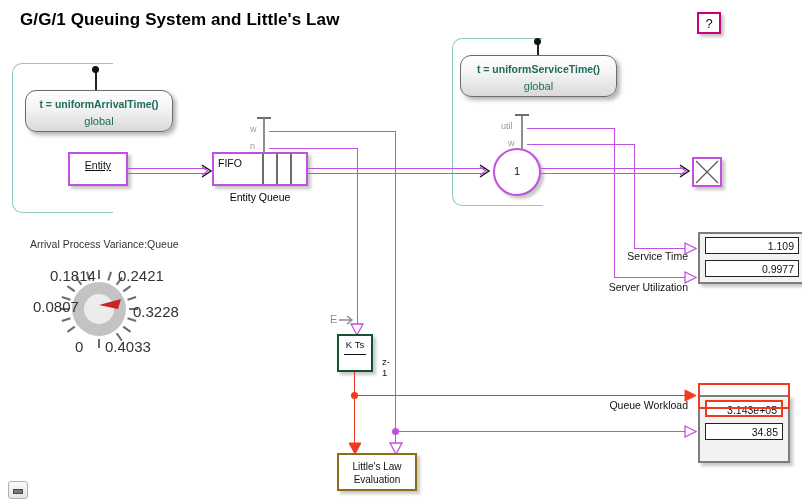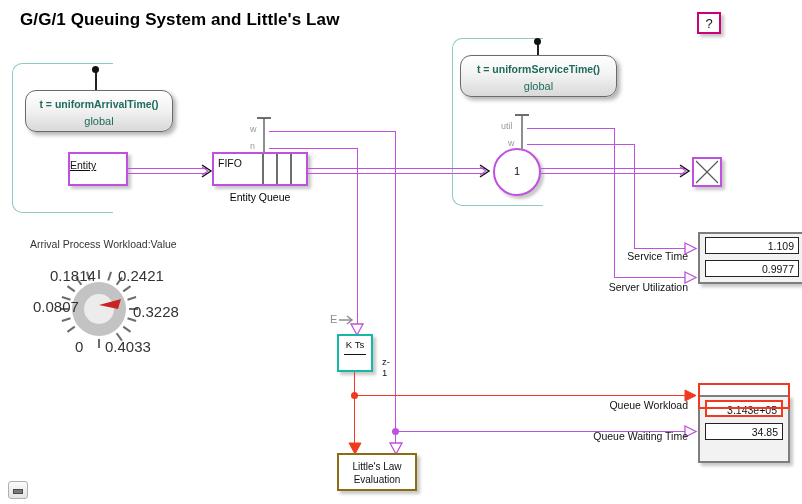--- a/index.html
+++ b/index.html
@@ -13,21 +13,21 @@
   
   #title{left:20px;top:10px;font-size:17px;font-weight:bold;color:#000;letter-spacing:.1px;}
 
   
   .blk{border:2px solid #c050e0;background:#fff;
        box-shadow:3px 3px 3px rgba(0,0,0,.22);}
   .blk-lbl{font-size:10.5px;color:#000;text-align:center;}
 
   
   #entity-gen{left:68px;top:152px;width:60px;height:34px;}
-  #entity-gen .t{position:absolute;left:0;right:0;top:5px;text-align:left;font-size:10.5px;color:#111;text-decoration:underline;}
+  #entity-gen .t{position:absolute;left:0;right:0;top:5px;text-align:center;font-size:10.5px;color:#111;text-decoration:underline;}
 
   
   #queue{left:212px;top:152px;width:96px;height:34px;}
   #queue .fifo{position:absolute;left:4px;top:3px;font-size:10.5px;color:#111;text-align:right;}
   .qslot{position:absolute;top:0;bottom:0;width:2px;background:#6e6e6e;}
   #queue-caption{left:212px;top:191px;width:96px;}
 
   
   #server{left:493px;top:148px;width:48px;height:48px;border-radius:50%;
           border:2px solid #c050e0;background:#fff;
@@ -48,21 +48,21 @@
        background:linear-gradient(#ffffff 0%,#f3f3f3 45%,#d9d9d9 100%);
        box-shadow:3px 3px 4px rgba(0,0,0,.30);padding-left:48px;}
   .fcn .l1{position:absolute;left:0;right:0;top:7px;text-align:center;
            font-size:10.5px;font-weight:bold;color:#1f6b5c;}
   .fcn .l2{position:absolute;left:0;right:0;top:24px;text-align:center;
            font-size:11px;color:#1f6b5c;}
   #fcn-arrival{left:25px;top:90px;width:148px;height:42px;}
   #fcn-service{left:460px;top:55px;width:157px;height:42px;}
 
   
-  #integrator{left:337px;top:334px;width:36px;height:38px;border:2px solid #14b8a6;
+  #integrator{left:337px;top:334px;width:36px;height:38px;border:2px solid #14532d;
               background:#fff;box-shadow:3px 3px 3px rgba(0,0,0,.22);}
   #integrator .num{position:absolute;left:0;right:0;top:3px;text-align:center;font-size:9.5px;color:#111;}
   #integrator .bar{position:absolute;left:5px;right:5px;top:18px;height:1px;background:#111;}
   #integrator .den{position:absolute;left:0;right:0;top:20px;text-align:center;font-size:9.5px;color:#111;padding-left:43px;}
 
   
   #littles-law{left:337px;top:453px;width:80px;height:38px;border:2px solid #8a6d14;
                background:#fff;box-shadow:3px 3px 3px rgba(0,0,0,.22);}
   #littles-law .t{position:absolute;left:0;right:0;top:5px;text-align:center;
                   font-size:10px;color:#111;line-height:13px;}
@@ -268,23 +268,22 @@
   <div class="abs disp-panel" id="disp-bot">
     <div class="disp-row">
       <div class="disp-box hot">3.143e+05</div>
     </div>
     <div class="disp-row">
       <div class="disp-box">34.85</div>
     </div>
   </div>
   <div class="abs" style="left:698px;top:383px;width:92px;height:26px;border:2px solid #f03a20;box-sizing:border-box;"></div>
   <div class="abs disp-lbl" style="left:560px;top:399px;width:128px;">Queue Workload</div>
-  <div class="abs disp-lbl" style="left:545px;top:430px;width:143px;">Queue Waiting Time</div>
-
-  <div class="abs" id="knob-title">Arrival Process Workload:Value</div>
+
+  <div class="abs" id="knob-title">Arrival Process Variance:Queue</div>
 
   <div class="abs" id="knob"></div>
   <div class="abs" id="knob-inner"></div>
 
   <div class="ktick abs" style="left:98px;top:270px;width:2px;height:9px;transform:rotate(-126deg);transform-origin:50% 39px;"></div>
   <div class="ktick abs" style="left:98px;top:270px;width:2px;height:9px;transform:rotate(-108deg);transform-origin:50% 39px;"></div>
   <div class="ktick abs" style="left:98px;top:270px;width:2px;height:9px;transform:rotate(-90deg);transform-origin:50% 39px;"></div>
   <div class="ktick abs" style="left:98px;top:270px;width:2px;height:9px;transform:rotate(-72deg);transform-origin:50% 39px;"></div>
   <div class="ktick abs" style="left:98px;top:270px;width:2px;height:9px;transform:rotate(-54deg);transform-origin:50% 39px;"></div>
   <div class="ktick abs" style="left:98px;top:270px;width:2px;height:9px;transform:rotate(-36deg);transform-origin:50% 39px;"></div>

